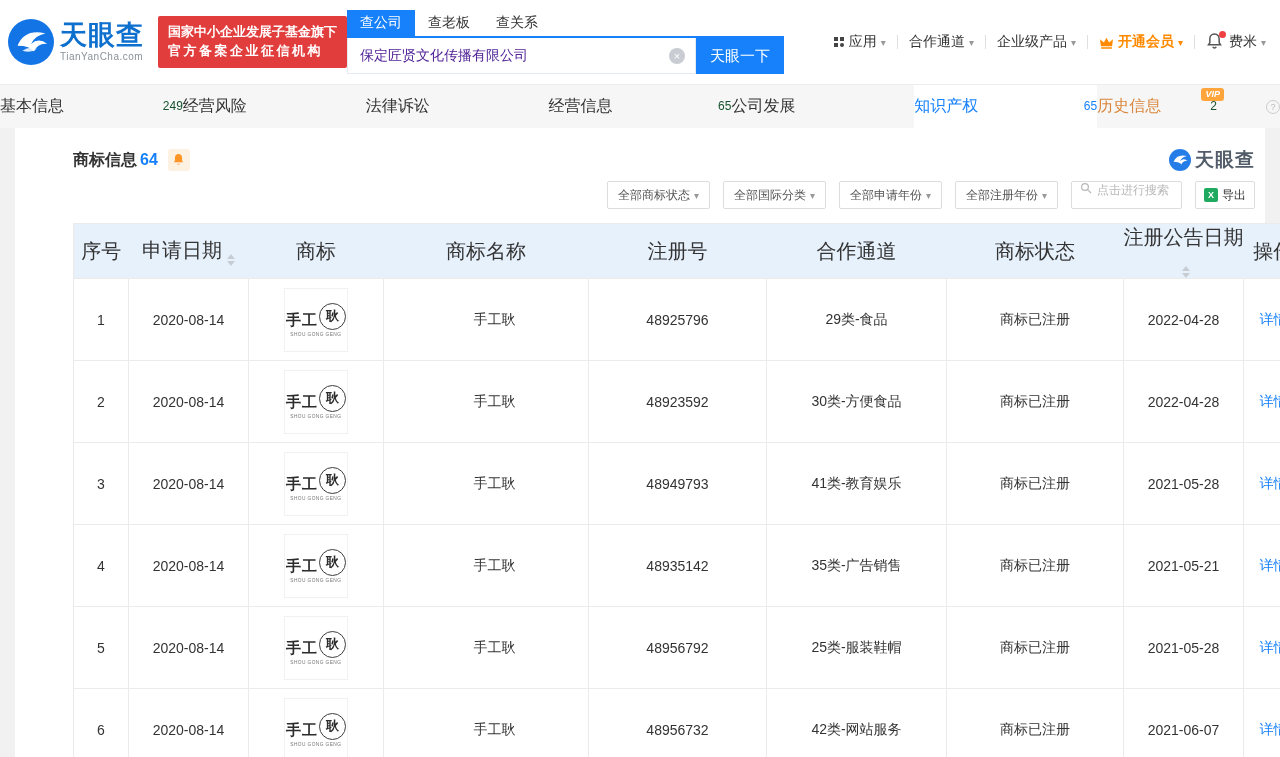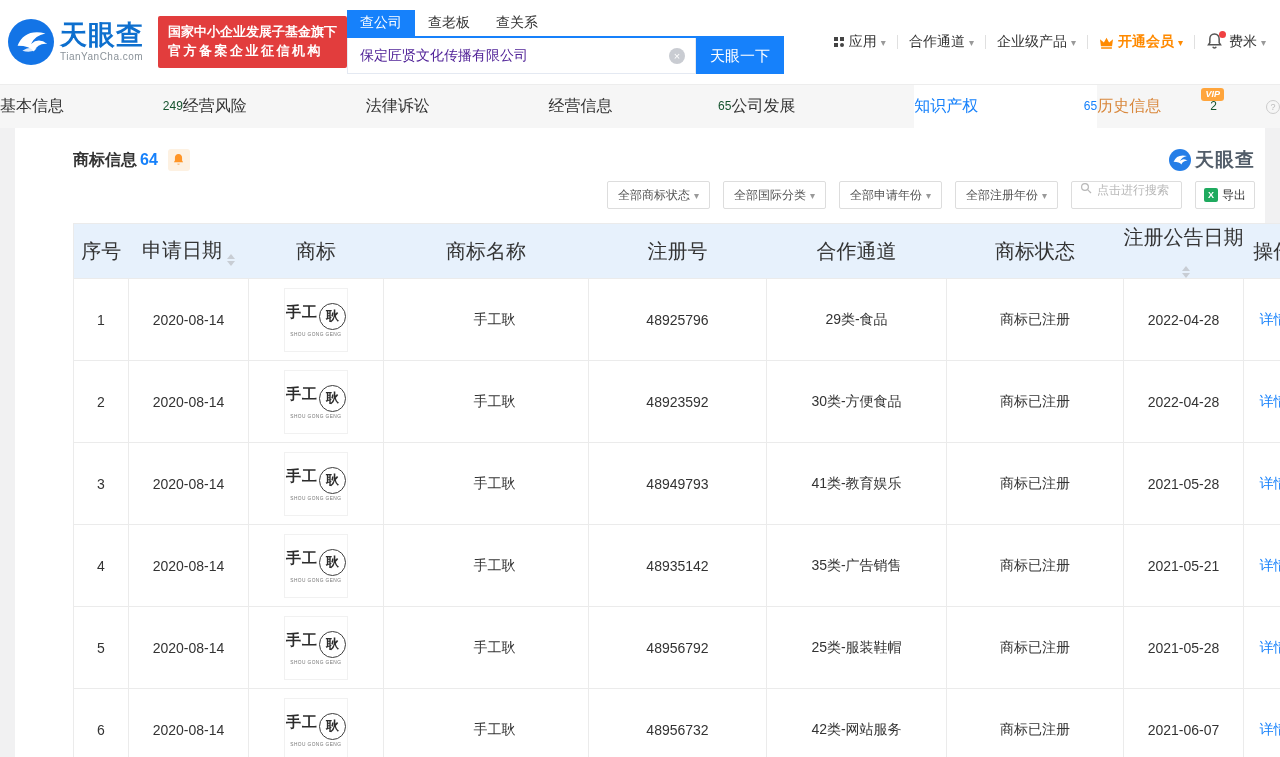--- a/index.html
+++ b/index.html
@@ -86,21 +86,21 @@
   .tm-table td.name-cell { text-align:center; padding-left:17px; }
   .detail-link { color:#1681fb; cursor:pointer; }
   .sort { display:inline-flex; flex-direction:column; margin-left:5px; vertical-align:-2px; }
   .sort i { width:0; height:0; border-left:4px solid transparent; border-right:4px solid transparent; }
   .sort .up { border-bottom:5px solid #c8cdd4; margin-bottom:2px; }
   .sort .down { border-top:5px solid #c8cdd4; }
   .partial-row td { height:5px; border-bottom:none; }
 
   .tm-tile { width:64px; height:64px; margin:0 auto; background:#fff; border:1px solid #f1f1f1;
     display:flex; flex-direction:column; align-items:center; justify-content:center; }
-  .tm-row { display:flex; align-items:flex-start; font-weight:700; color:#2c2c2c; }
+  .tm-row { display:flex; align-items:flex-end; font-weight:700; color:#2c2c2c; }
   .tm-chars { font-size:15px; letter-spacing:1px; }
   .tm-circle { width:27px; height:27px; border:1.5px solid #3d3d3d; border-radius:50%; display:flex;
     align-items:center; justify-content:center; font-size:13px; margin-left:1px; }
   .tm-caption { font-size:6px; color:#777; margin-top:1px; transform:scale(.8); white-space:nowrap; letter-spacing:.5px; }
 </style>
 </head>
 <body>
 
 <div class="header">
   <div class="logo">

